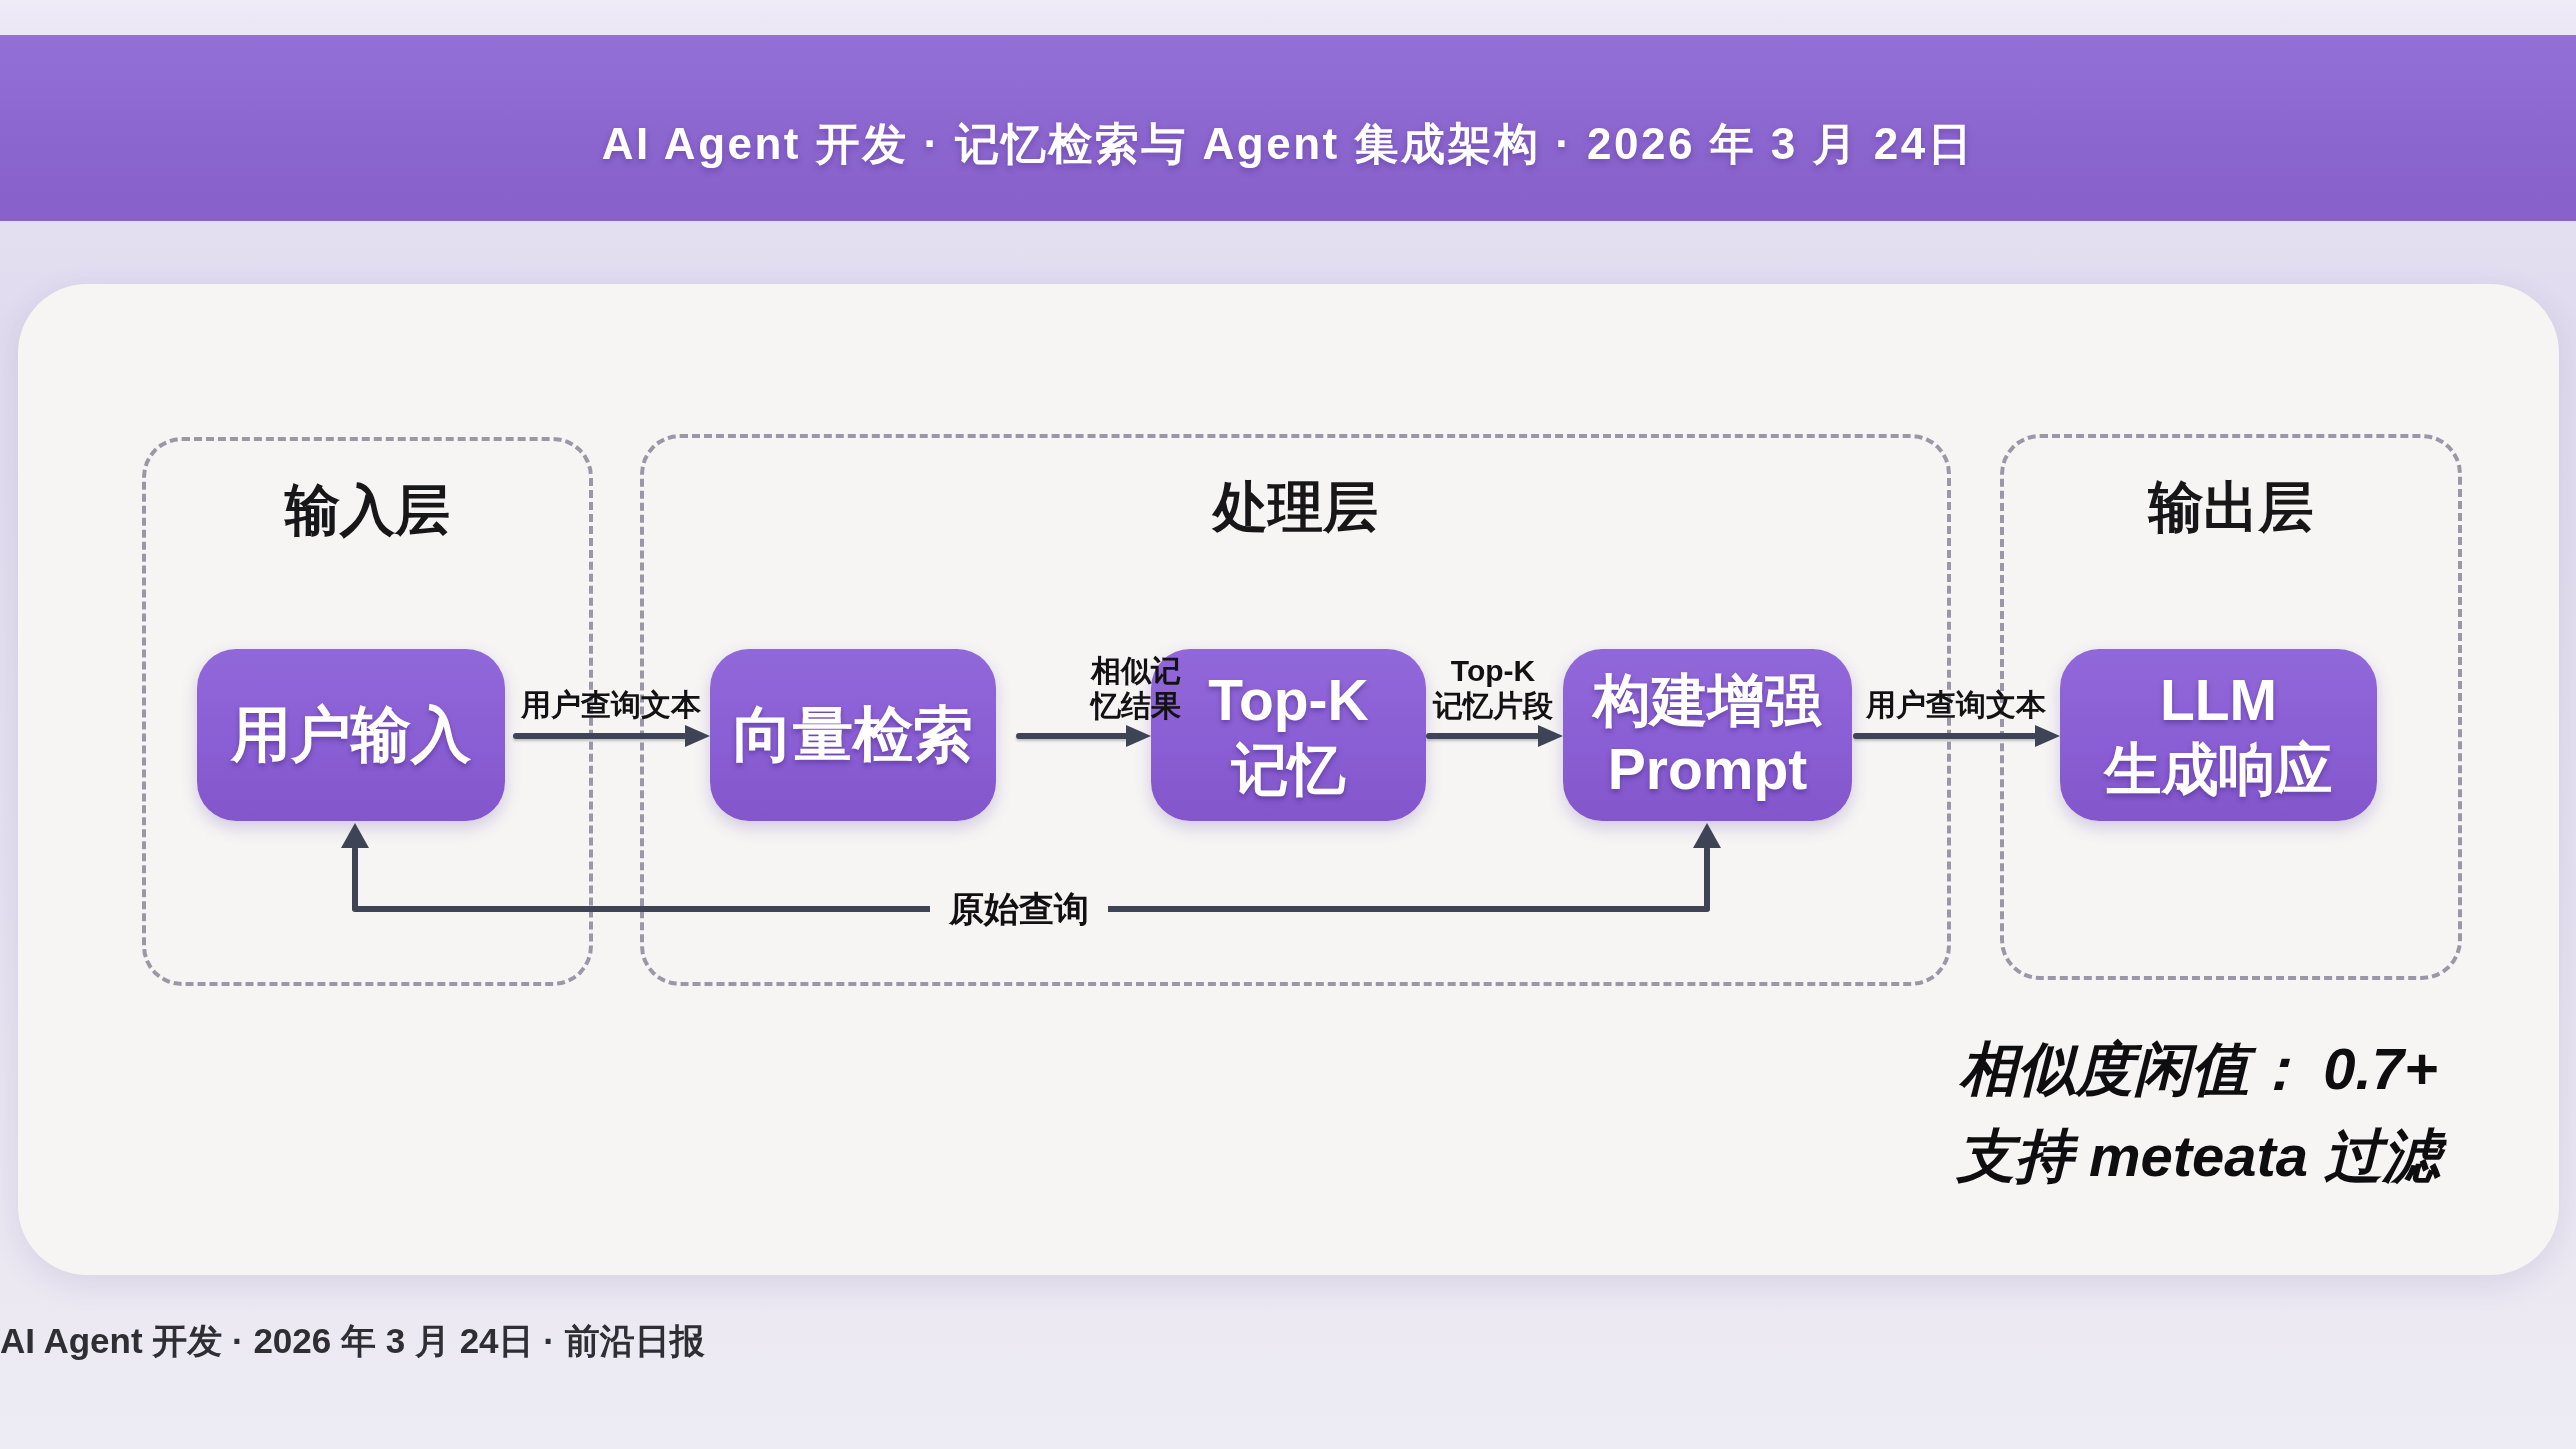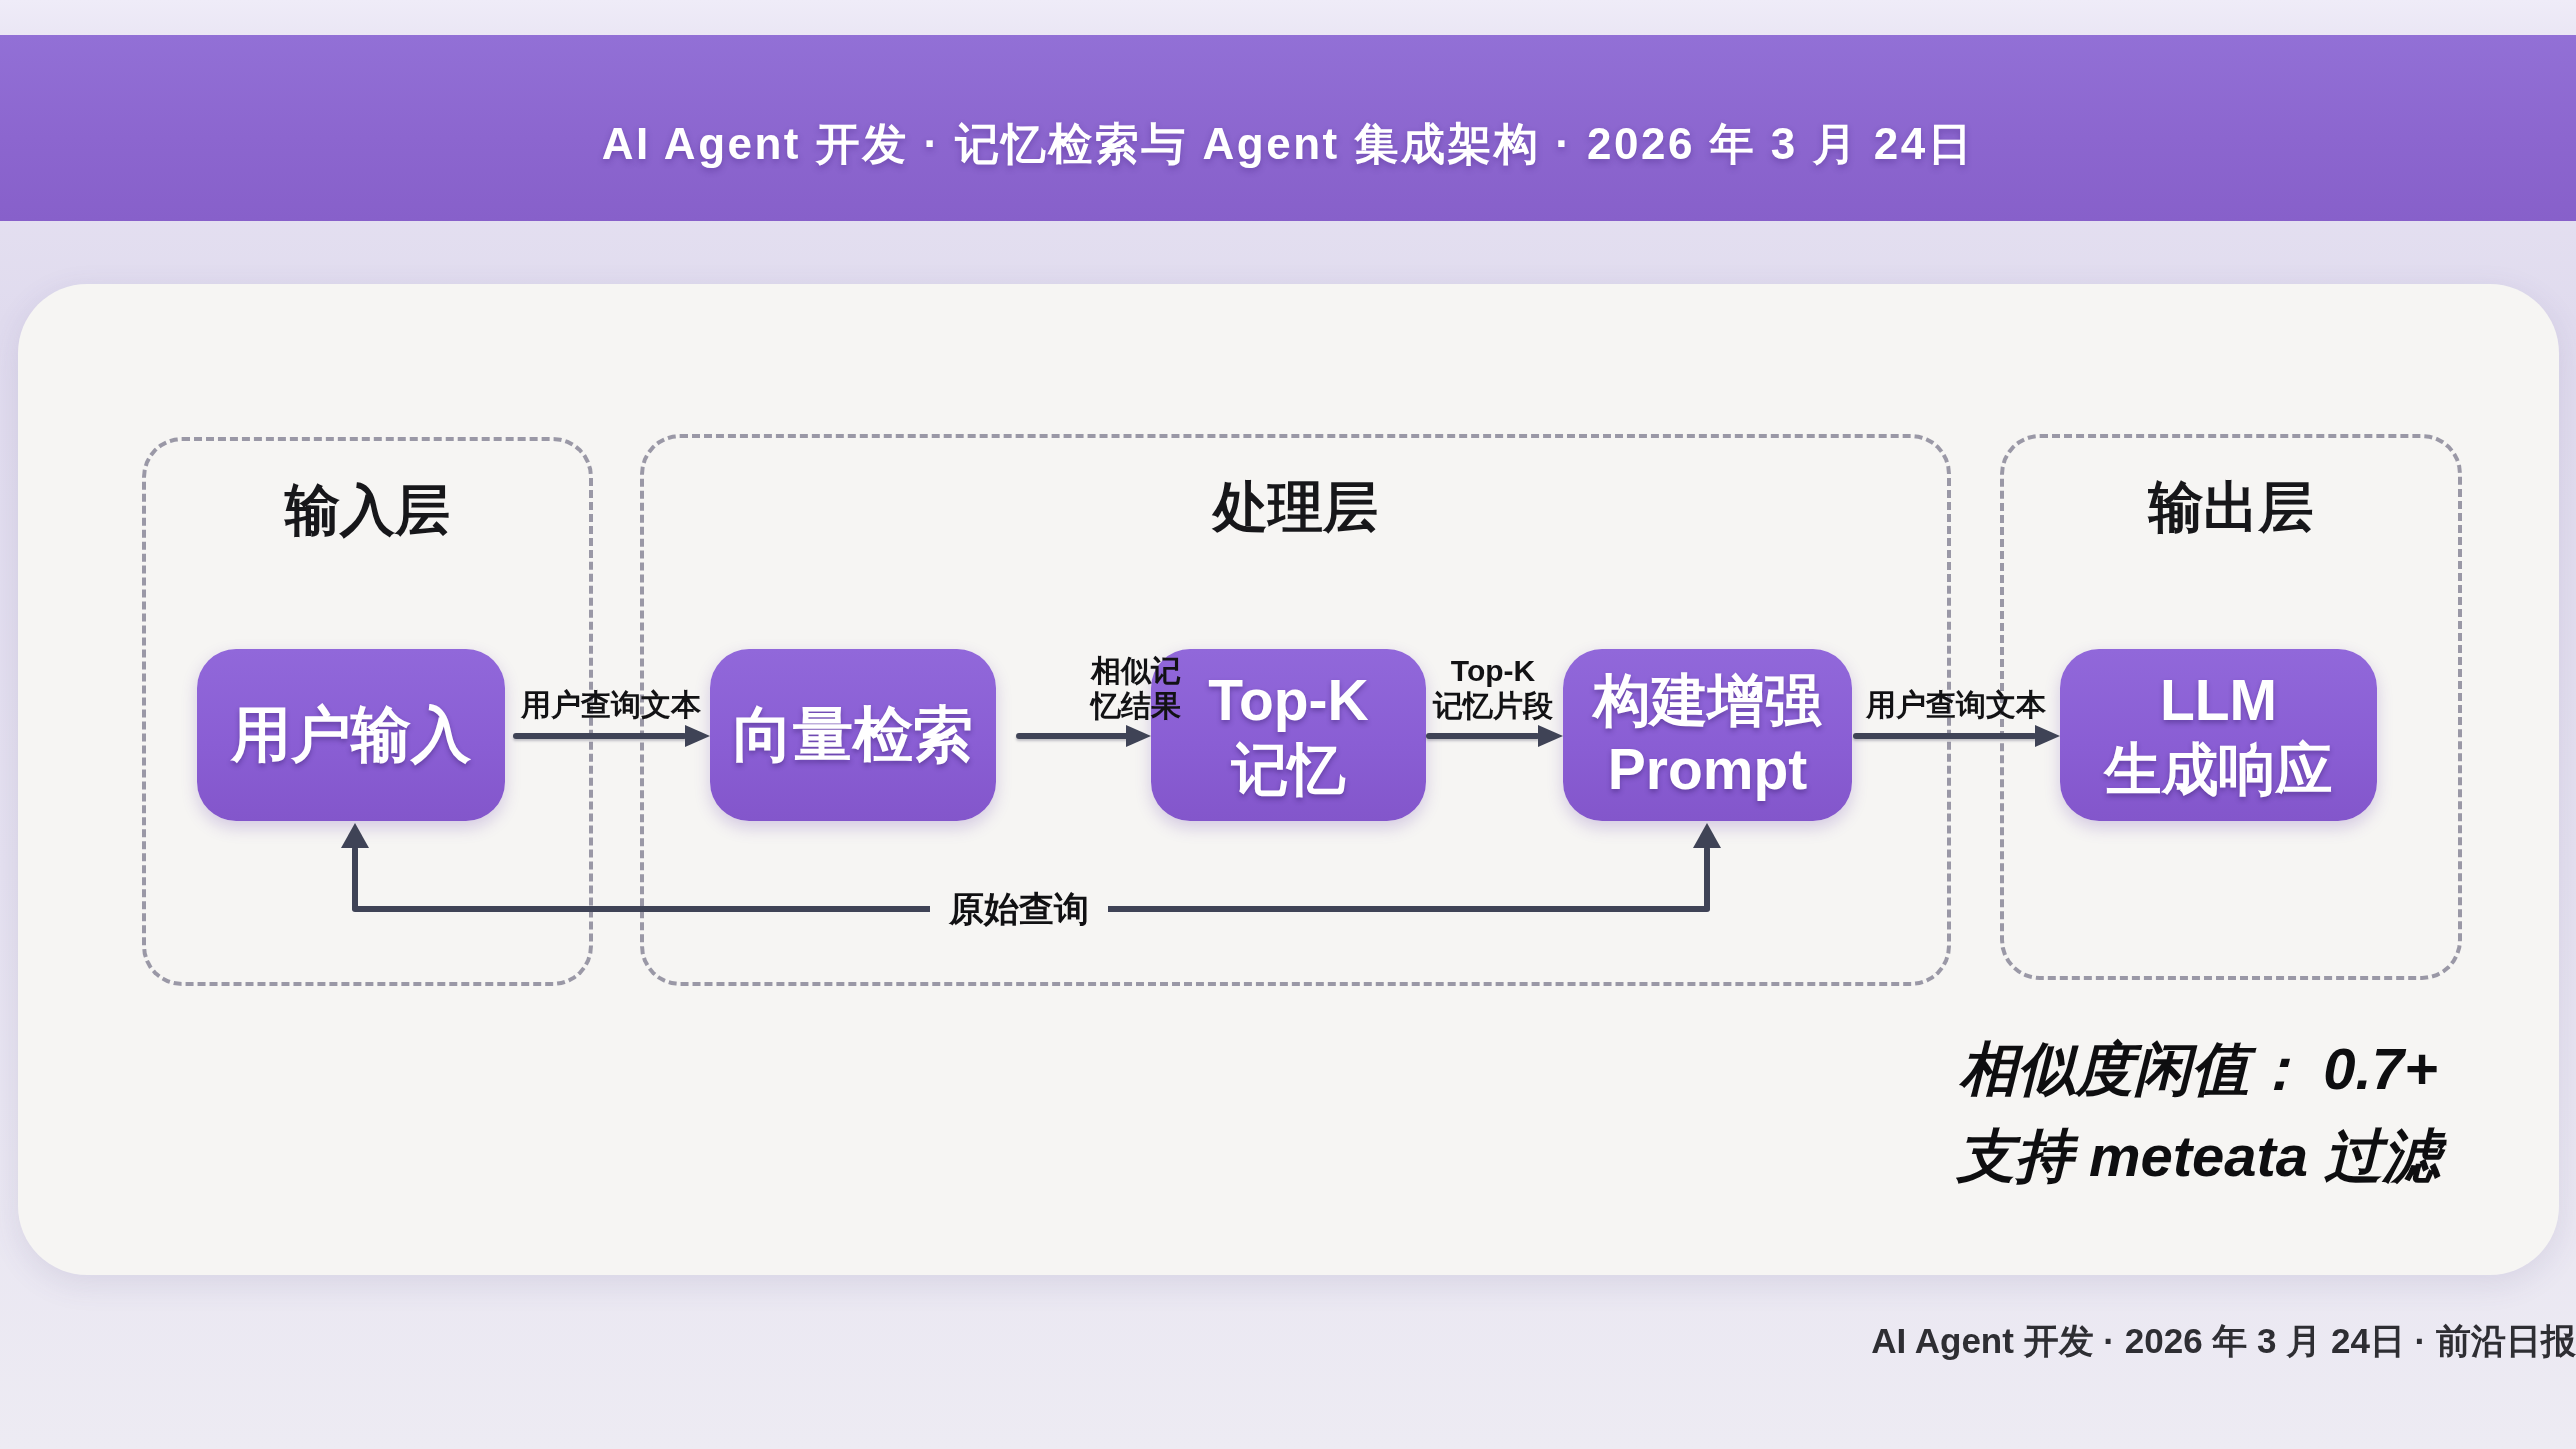--- a/index.html
+++ b/index.html
@@ -152,21 +152,21 @@
     font-size: 58px;
     line-height: 87px;
     font-weight: 700;
     color: #0e0e10;
     font-style: italic;
   }
   .footer {
     position: absolute;
     left: 0; top: 1318px;
     width: 2576px;
-    text-align: right;
+    text-align: left;
     font-size: 35px;
     font-weight: 600;
     color: #2e2e33;
   }
 </style>
 </head>
 <body>
 
 <div class="stage">
 

